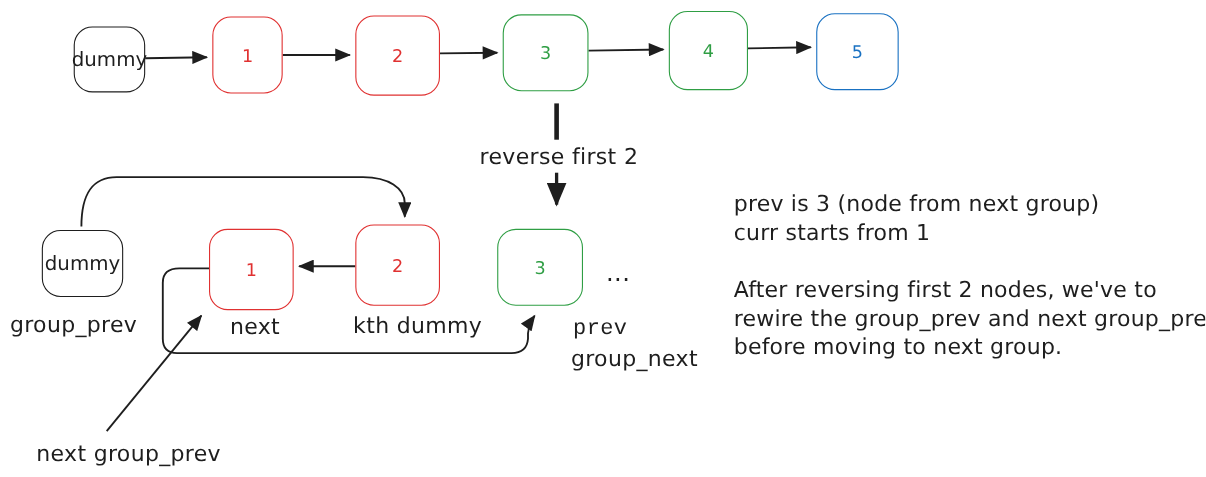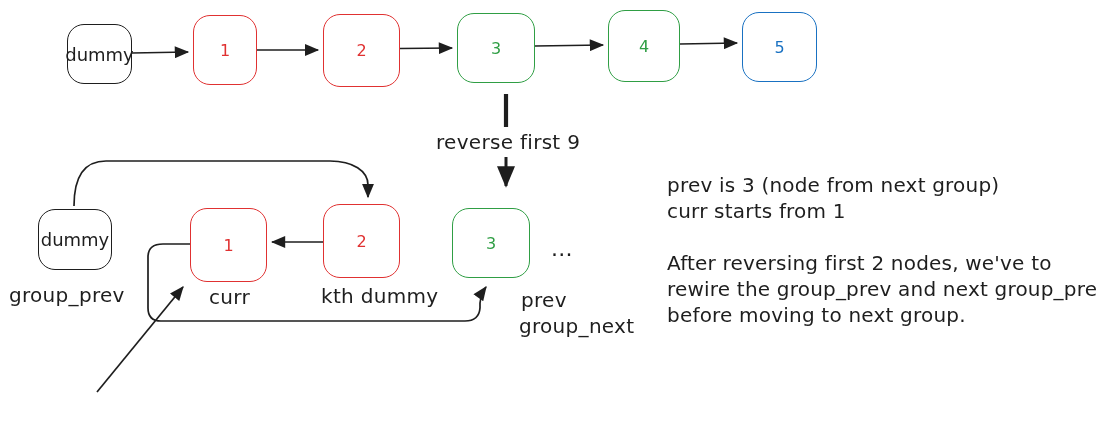--- a/index.html
+++ b/index.html
@@ -78,42 +78,43 @@
   <div class="node" style="left:457px;top:13px;width:78px;height:70px;border-color:#2f9e44;color:#2f9e44;">
     <span>3</span>
   </div>
   <div class="node" style="left:608px;top:10px;width:72px;height:72px;border-color:#2f9e44;color:#2f9e44;">
     <span>4</span>
   </div>
   <div class="node" style="left:742px;top:12px;width:75px;height:70px;border-color:#1971c2;color:#1971c2;">
     <span>5</span>
   </div>
 
-  <div class="label" style="left:436px;top:130px;">reverse first 9</div>
+  <div class="label" style="left:436px;top:130px;">reverse first 2</div>
 
   <div class="node" style="left:38px;top:209px;width:74px;height:61px;border-color:#1e1e1e;color:#1e1e1e;font-size:18px;">
     <span>dummy</span>
   </div>
   <div class="node" style="left:190px;top:208px;width:77px;height:74px;border-color:#e03131;color:#e03131;">
     <span>1</span>
   </div>
   <div class="node" style="left:323px;top:204px;width:77px;height:74px;border-color:#e03131;color:#e03131;">
     <span>2</span>
   </div>
   <div class="node" style="left:452px;top:208px;width:78px;height:70px;border-color:#2f9e44;color:#2f9e44;">
     <span>3</span>
   </div>
 
   <div class="label" style="left:9px;top:283px;text-align:center;">group_prev</div>
-  <div class="label" style="left:209px;top:285px;">curr</div>
+  <div class="label" style="left:209px;top:285px;">next</div>
   <div class="label" style="left:321px;top:284px;">kth dummy</div>
   <div class="label" style="left:551px;top:236px;font-size:22px;">...</div>
-  <div class="label" style="left:521px;top:288px;">prev</div>
+  <div class="label" style="left:521px;top:288px;font-family:Liberation Mono, monospace;">prev</div>
   <div class="label" style="left:519px;top:314px;">group_next</div>
 
+  <div class="label" style="left:33px;top:400px;">next group_prev</div>
 
   <div class="notes">
     <div class="note-line">prev is 3 (node from next group)</div>
     <div class="note-line">curr starts from 1</div>
     <div class="note-line"></div>
     <div class="note-line">After reversing first 2 nodes, we've to</div>
     <div class="note-line">rewire the group_prev and next group_prev</div>
     <div class="note-line">before moving to next group.</div>
   </div>
 

